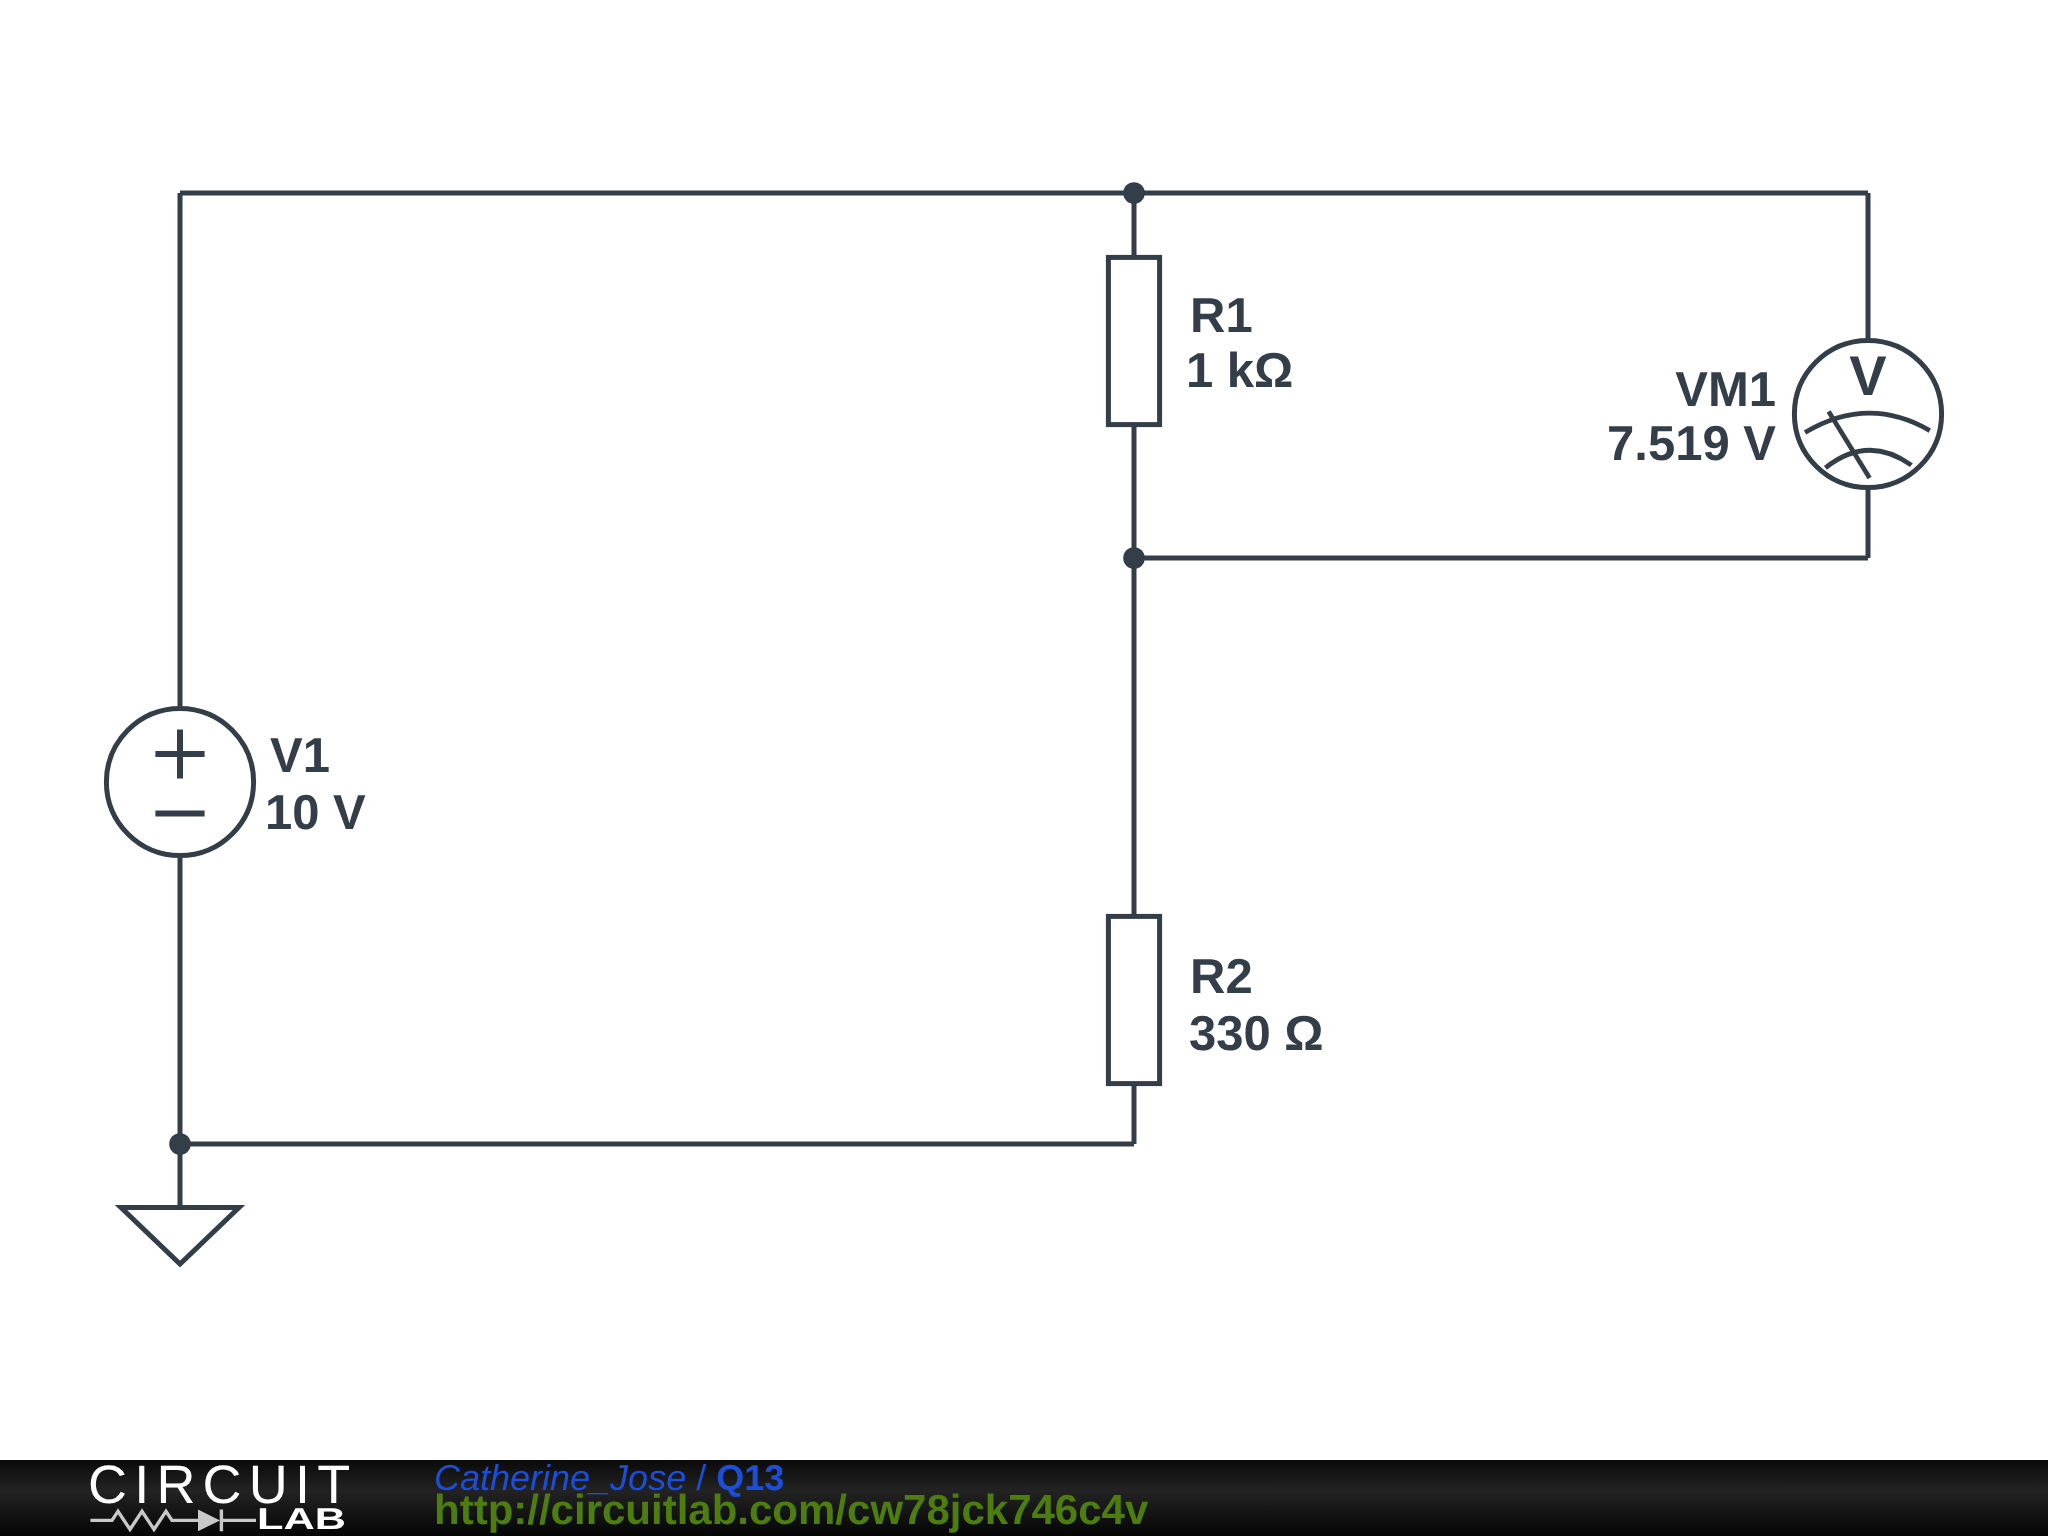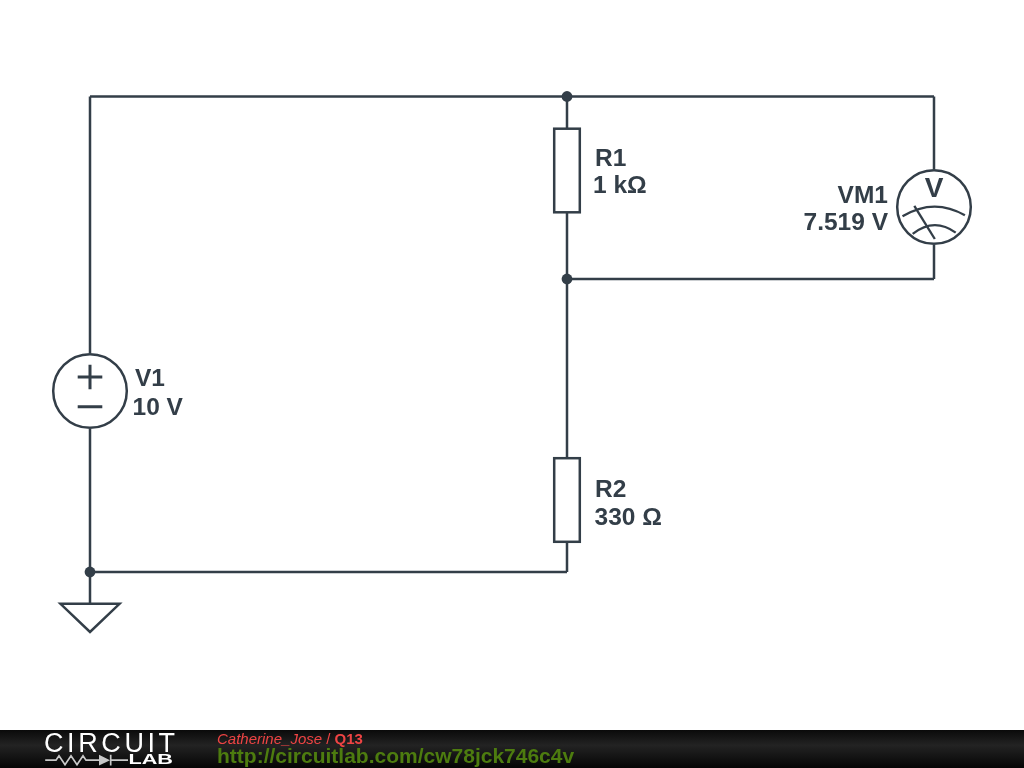--- a/index.html
+++ b/index.html
@@ -1,21 +1,21 @@
 <!DOCTYPE html>
 <html><head>
 <meta charset="utf-8">
 <style>
   html,body{margin:0;padding:0;}
   body{width:1024px;height:768px;background:#fff;overflow:hidden;position:relative;
        font-family:"Liberation Sans", sans-serif;}
   #schem{position:absolute;left:0;top:0;}
   #bar{position:absolute;left:0;top:730px;width:1024px;height:38px;
        background:linear-gradient(180deg,#0a0a0a 0%,#232323 40%,#101010 78%,#050505 100%);}
-  .t1{position:absolute;left:217px;top:731px;color:#ef4444;font-size:15px;line-height:16.5px;}
+  .t1{position:absolute;left:217px;top:731px;color:#1d4ed8;font-size:18px;line-height:16.5px;}
   .t2{position:absolute;left:217px;top:747.5px;color:#4d7c0f;font-size:21px;line-height:16.5px;font-weight:bold;}
 </style>
 </head>
 <body>
 <svg id="schem" width="1024" height="768" viewBox="0 0 1024 768" xmlns="http://www.w3.org/2000/svg">
   <g stroke="#333e48" stroke-width="2.5" fill="none">
 
     <path d="M90,96.5 H934 M90,96.5 V353.2 M90,428.8 V572 M90,572 H567 M90,572 V603.8
              M567,96.5 V128 M567,213 V458 M567,543 V572 M567,279 H934
              M934,279 V244.8 M934,169.2 V96.5"></path>

